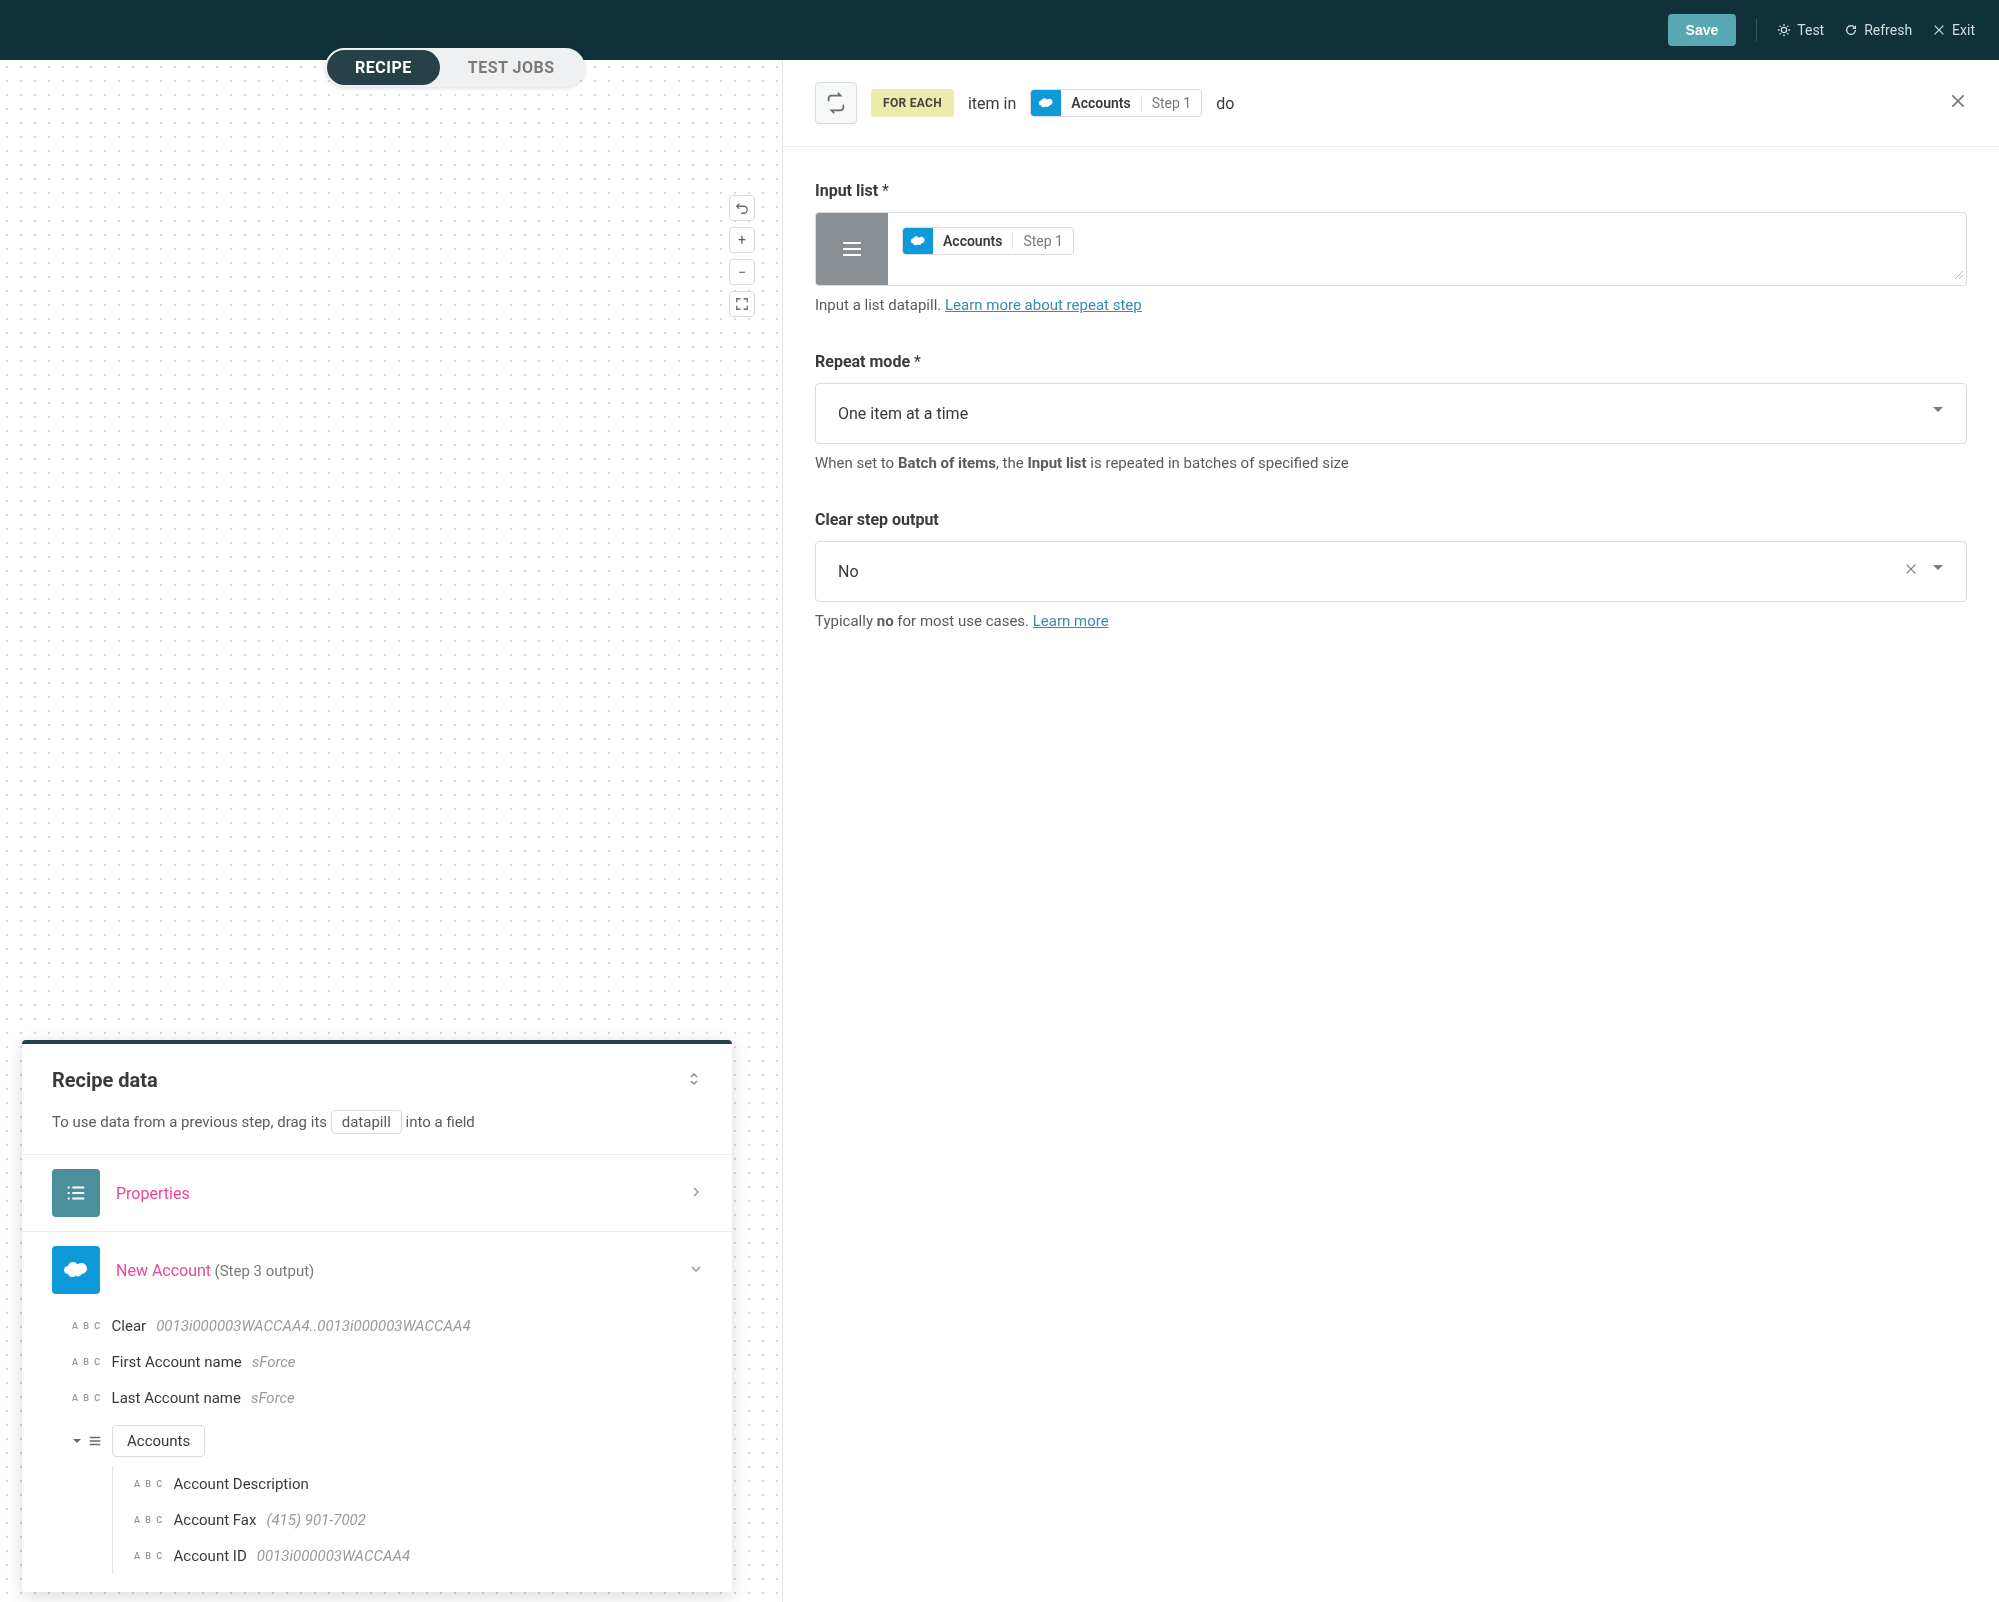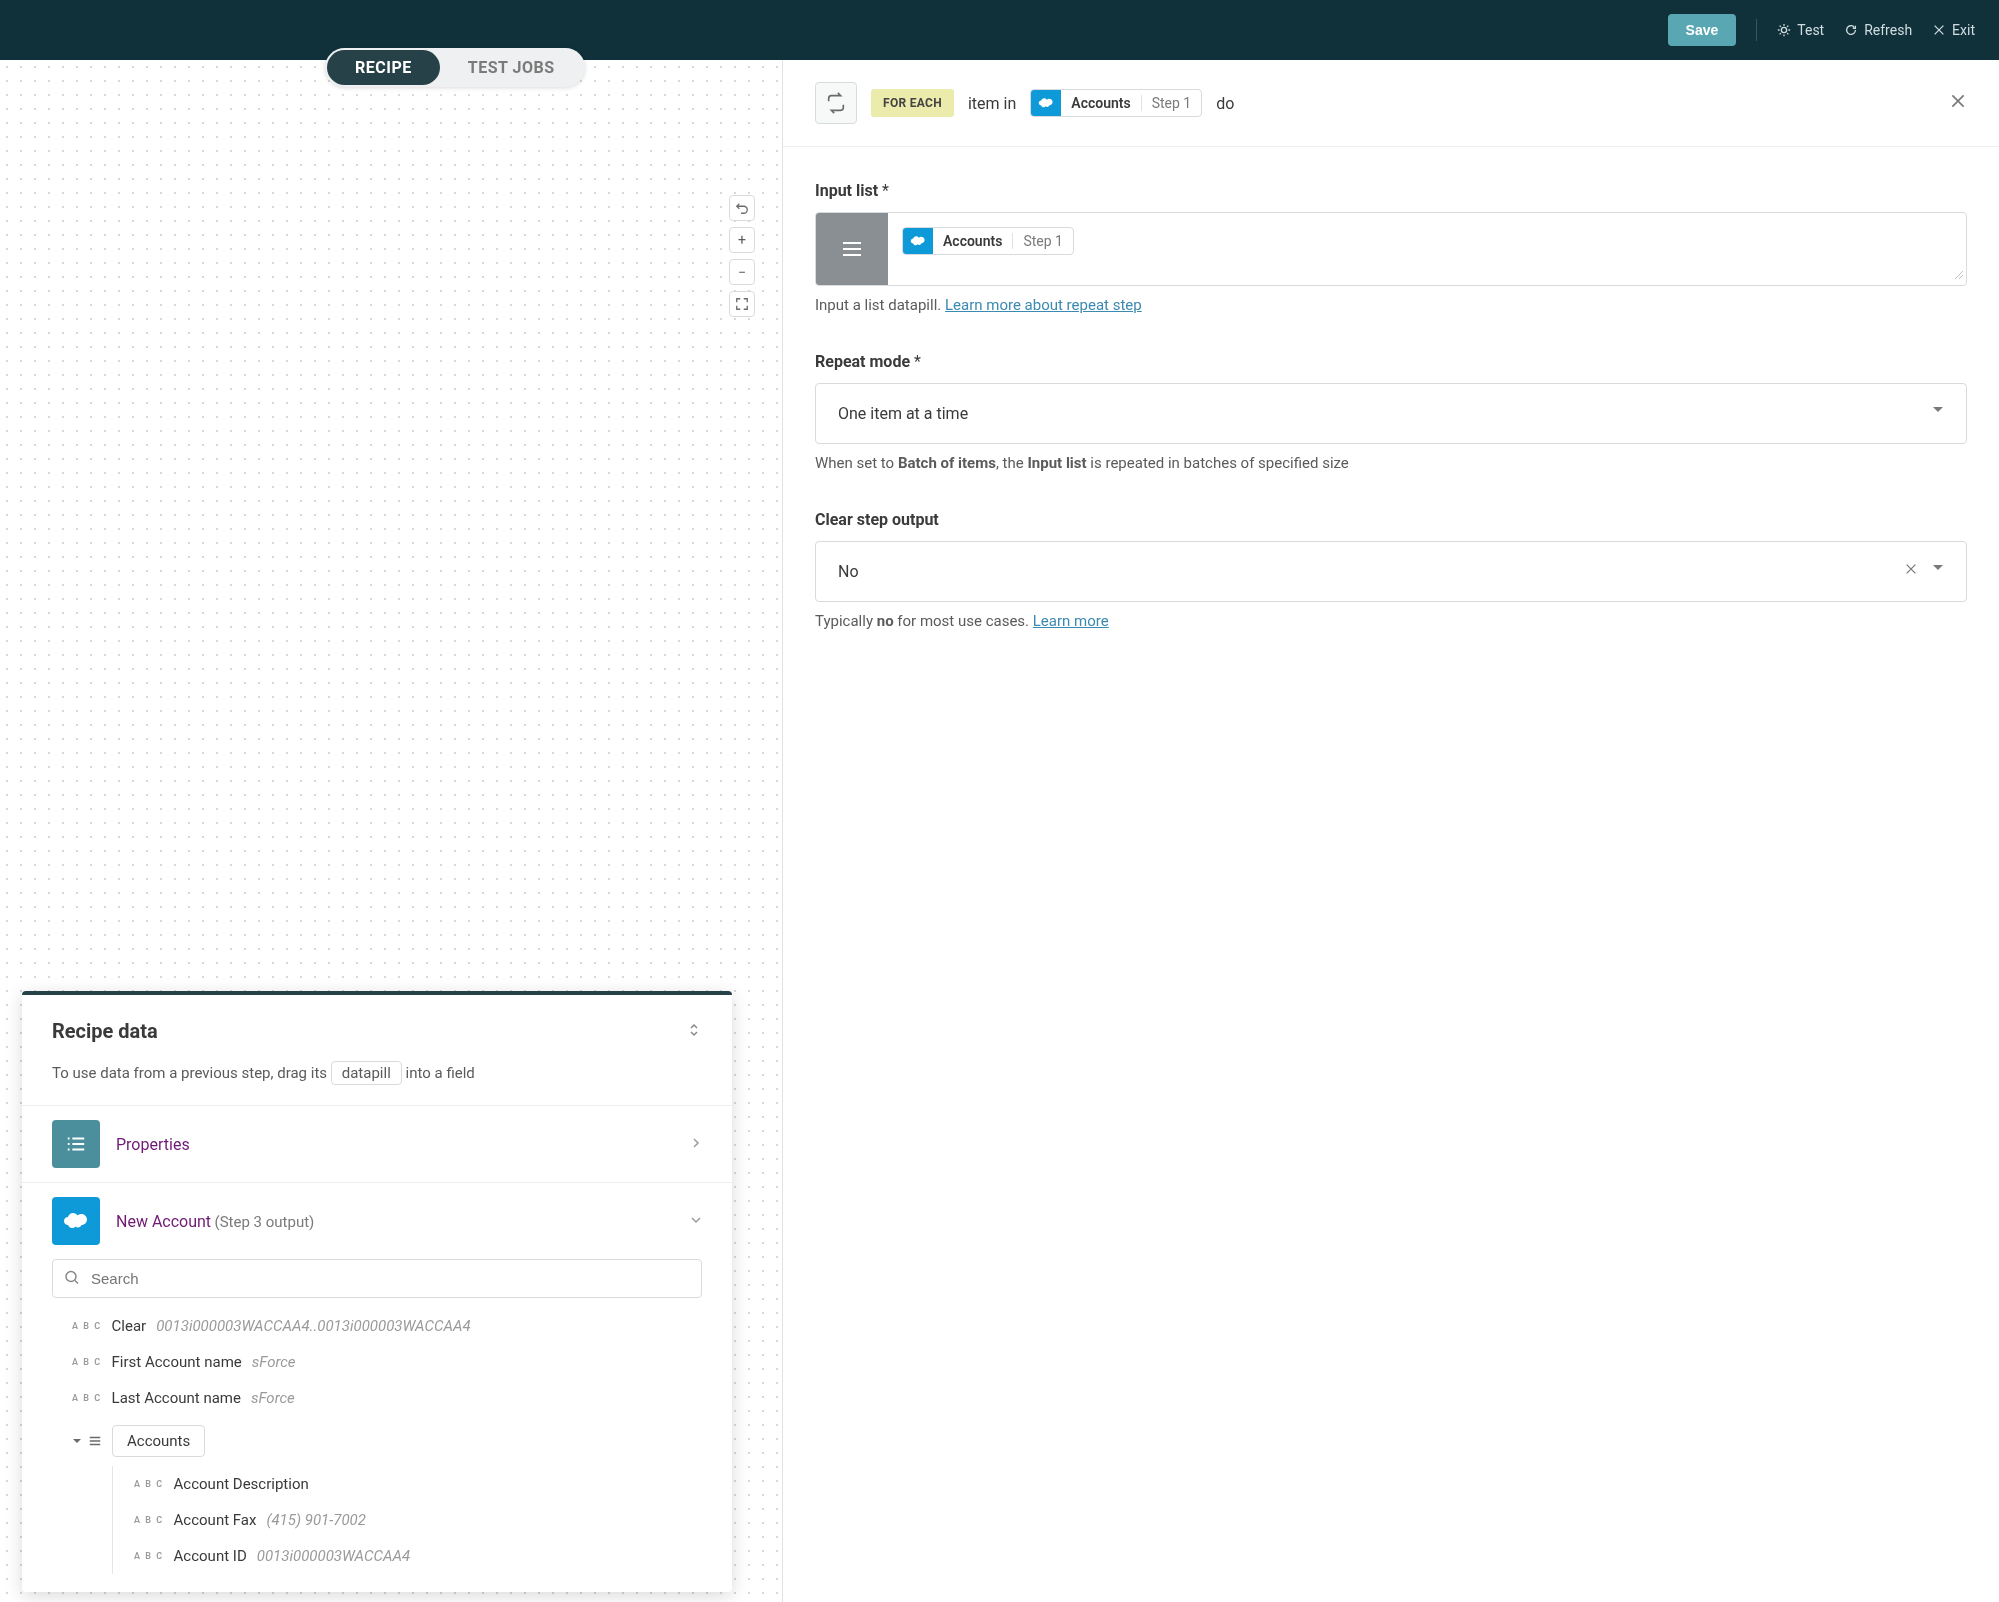--- a/index.html
+++ b/index.html
@@ -159,21 +159,21 @@
 .rdp-icon {
   width: 48px;
   height: 48px;
   border-radius: 4px;
   display: flex;
   align-items: center;
   justify-content: center;
 }
 .rdp-icon.props { background: #4b8f9c; }
 .rdp-icon.sf { background: #0e9ad8; }
-.rdp-row-title { font-size: 16px; color: #701a75; }
+.rdp-row-title { font-size: 16px; color: #ec4899; }
 .rdp-row-sub { color: #7a7a7a; font-size: 15px; }
 
 .rdp-search {
   margin: 0 30px 10px;
   position: relative;
 }
 .rdp-search input {
   width: 100%;
   padding: 10px 12px 10px 38px;
   border: 1px solid #d8dbdd;
@@ -460,29 +460,20 @@
             <span class="rdp-row-title">New Account</span>
             <span class="rdp-row-sub">(Step 3 output)</span>
           </div>
           <div class="chev">
             <svg width="12" height="12" viewBox="0 0 12 12">
                 <path d="M2 4l4 4 4-4" fill="none" stroke="#9a9a9a" stroke-width="1.5"></path>
               </svg>
           </div>
         </div>
 
-        <div class="rdp-search">
-          <span class="search-ico">
-            <svg width="16" height="16" viewBox="0 0 16 16">
-                <circle cx="7" cy="7" r="5" fill="none" stroke="#888" stroke-width="1.5"></circle>
-                <path d="M11 11l3 3" stroke="#888" stroke-width="1.5"></path>
-              </svg>
-          </span>
-          <input type="text" placeholder="Search" style="">
-        </div>
 
         <div class="tree">
           <div class="tree-item">
             <span class="abc-badge">A B C</span>
             <span class="tree-label">Clear</span>
             <span class="tree-sample">0013i000003WACCAA4..0013i000003WACCAA4</span>
           </div>
           <div class="tree-item">
             <span class="abc-badge">A B C</span>
             <span class="tree-label">First Account name</span>

